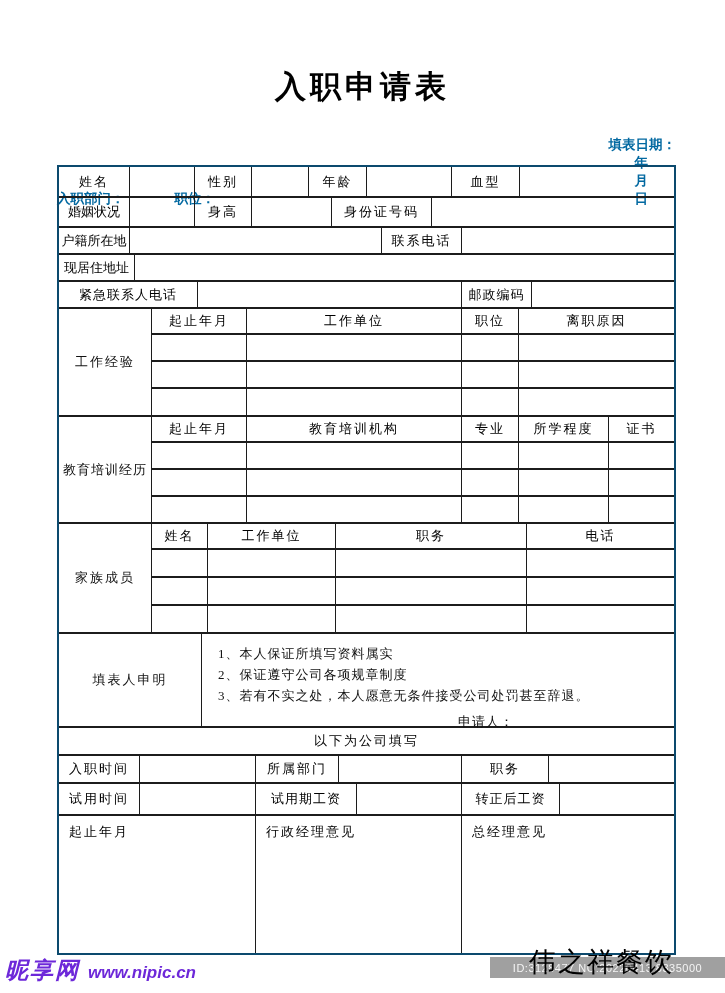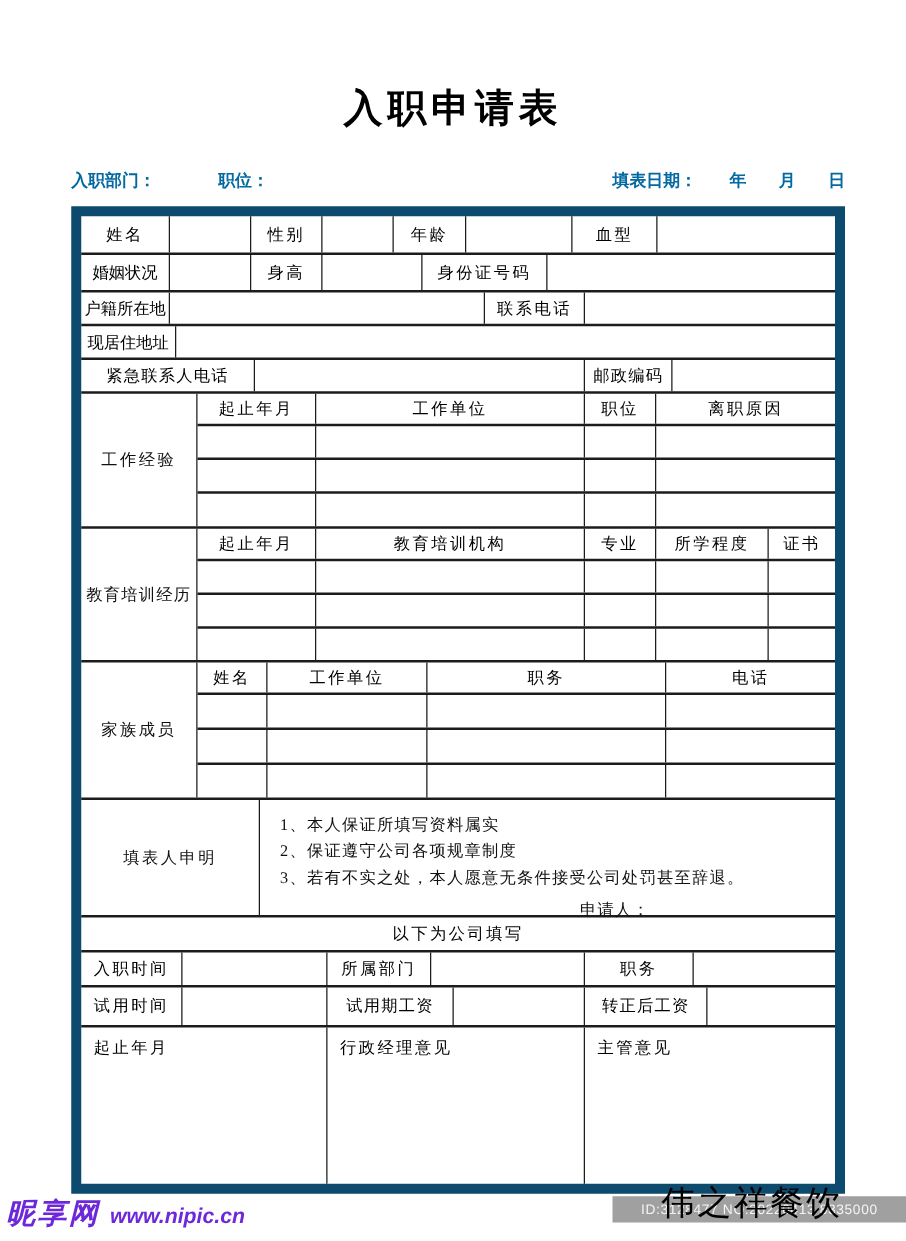--- a/index.html
+++ b/index.html
@@ -11,26 +11,26 @@
     position:absolute;top:66px;left:0;width:725px;text-align:center;
     font-family:"Liberation Sans","DejaVu Sans",sans-serif;
     font-size:31px;font-weight:bold;letter-spacing:4px;color:#000;
   }
   .form-header{
     position:absolute;top:136px;left:57px;width:619px;display:flex;align-items:flex-end;
     font-family:"Liberation Sans","DejaVu Sans",sans-serif;
     font-size:13.5px;font-weight:bold;color:#0369a1;
   }
   .form-header .pos{margin-left:50px;}
-  .form-header .dategrp{margin-left:auto;display:flex;}
+  .form-header .dategrp{margin-left:auto;display:flex;flex-direction:column;}
   .form-header .ymd{margin-left:26px;}
 
   .tbl{
     position:absolute;left:57px;top:165px;width:619px;height:790px;
-    border:8px solid #0c4a6e;box-sizing:border-box;display:flex;flex-direction:column;
+    border:2px solid #0c4a6e;box-sizing:border-box;display:flex;flex-direction:column;
   }
   .row{display:flex;border-bottom:2px solid #1c1c1c;box-sizing:border-box;flex:0 0 auto;}
   .row:last-child{border-bottom:none;}
   .cell{
     box-sizing:border-box;border-right:1px solid #1c1c1c;
     display:flex;align-items:center;justify-content:center;
     font-size:13px;letter-spacing:2px;color:#000;
   }
   .cell:last-child{border-right:none;}
   .cell.fill{flex:1 1 auto;}
@@ -266,21 +266,21 @@
     </div>
 
     <div class="row" style="flex:1 1 auto">
       <div class="cell opinion-cell" style="width:197px">
         <span>起止年月</span>
       </div>
       <div class="cell opinion-cell" style="width:206px">
         <span>行政经理意见</span>
       </div>
       <div class="cell opinion-cell fill">
-        <span>主管意见</span>
+        <span>总经理意见</span>
       </div>
     </div>
 
   </div>
 
   <div class="wm-left">
     <span class="logo">昵享网</span>
     <span class="url">www.nipic.cn</span>
   </div>
   <div class="wm-idbar">ID:3128477 NO:20220413 8335000</div>

